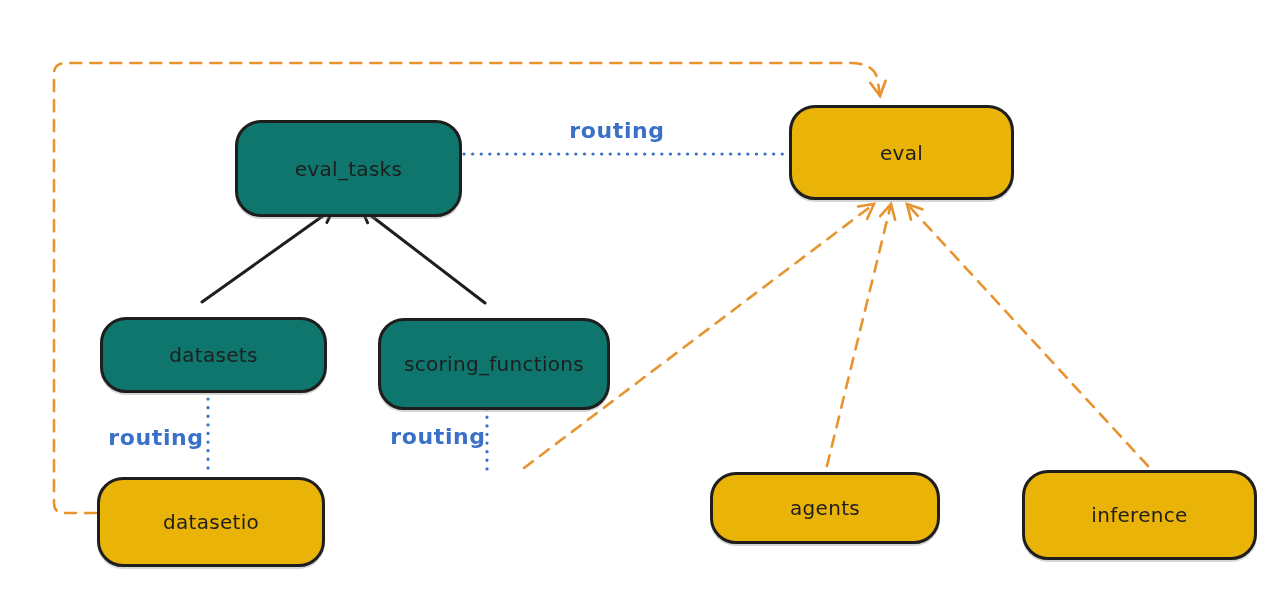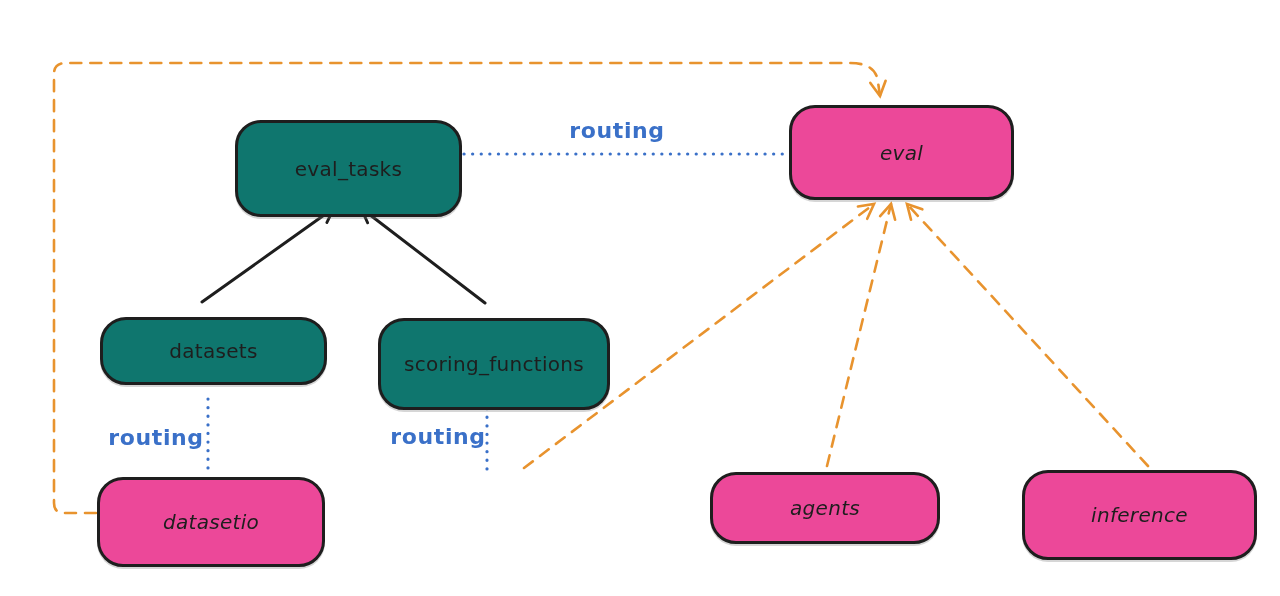--- a/index.html
+++ b/index.html
@@ -16,21 +16,21 @@
     box-sizing:border-box;
     border:3px solid #1e1e1e;
     border-radius:26px;
     display:flex;align-items:center;justify-content:center;
     color:#1e1e1e;
     font-size:20px;
     letter-spacing:0.3px;
     box-shadow:0 2px 0 rgba(120,120,120,0.30);
   }
   .node-blue{background:#0f766e;margin-top:13px;}
-  .node-green{background:#ec4899;font-style:italic;}
+  .node-green{background:#eab308;}
   .edge-label{
     position:absolute;
     transform:translate(-50%,-50%);
     color:#3a70c8;
     font-size:22px;
     font-weight:700;
     letter-spacing:0.6px;
     white-space:nowrap;
   }
 </style>
@@ -63,21 +63,21 @@
   </svg>
 
   <div class="node node-blue" style="left:235px;top:107px;width:227px;height:97px;">
     <span>eval_tasks</span>
   </div>
 
   <div class="node node-green" style="left:789px;top:105px;width:225px;height:95px;">
     <span>eval</span>
   </div>
 
-  <div class="node node-blue" style="left:100px;top:304px;width:227px;height:68px;">
+  <div class="node node-blue" style="left:100px;top:304px;width:227px;height:76px;">
     <span>datasets</span>
   </div>
 
   <div class="node node-blue" style="left:378px;top:305px;width:232px;height:92px;">
     <span>scoring_functions</span>
   </div>
 
   <div class="node node-green" style="left:97px;top:477px;width:228px;height:90px;">
     <span>datasetio</span>
   </div>

